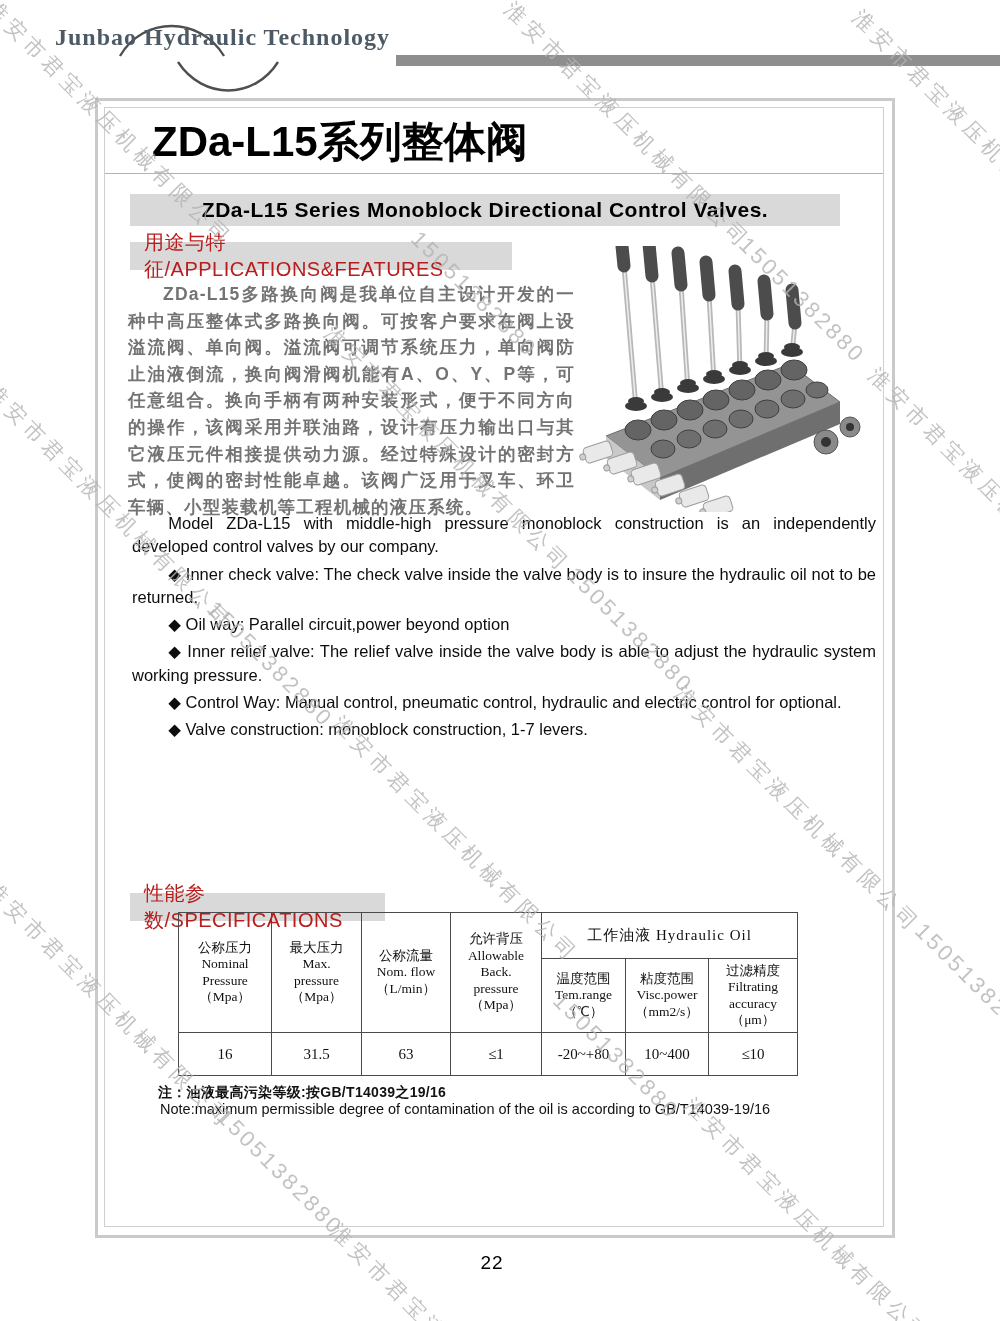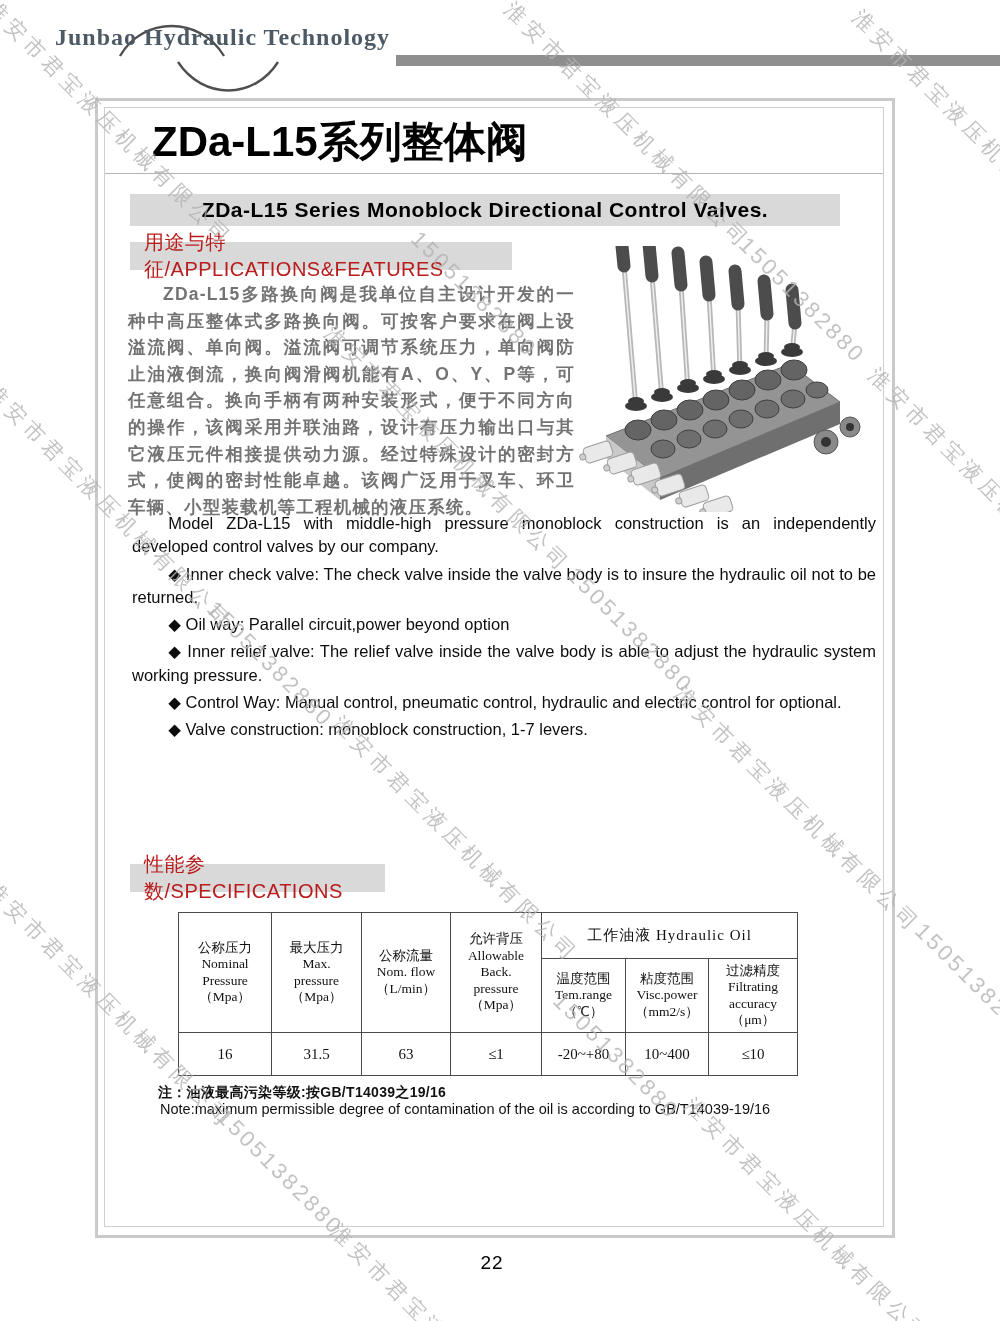--- a/index.html
+++ b/index.html
@@ -22,21 +22,21 @@
   .title-cn{position:absolute;left:152px;top:114px;font-size:42px;font-weight:bold;
             letter-spacing:0px;color:#000;}
 
   .title-en-bar{position:absolute;left:130px;top:194px;width:710px;height:32px;background:#d9d9d9;
                 display:flex;align-items:center;justify-content:center;}
   .title-en-bar span{font-size:21px;font-weight:bold;letter-spacing:.5px;color:#000;}
 
   .sec-bar{position:absolute;height:28px;background:#d9d9d9;display:flex;align-items:center;}
   .sec-bar span{font-size:20px;color:#b91c1c;padding-left:14px;letter-spacing:.5px;}
   .sec-apps{left:130px;top:242px;width:382px;}
-  .sec-spec{left:130px;top:864px;width:255px;}
+  .sec-spec{left:130px;top:893px;width:255px;}
 
   
   .para-cn{position:absolute;left:128px;top:281px;width:447px;font-size:17.5px;line-height:26.6px;
            font-weight:600;letter-spacing:1.2px;text-align:justify;text-indent:2em;color:#737373;}
   .en-block{position:absolute;left:128px;top:508px;width:752px;font-size:16.5px;line-height:23.3px;
             text-align:justify;color:#0d0d0d;}
   .en-block p{margin:4px;text-indent:2.2em;}
 
   
   .figure{position:absolute;left:578px;top:246px;width:300px;height:266px;}

